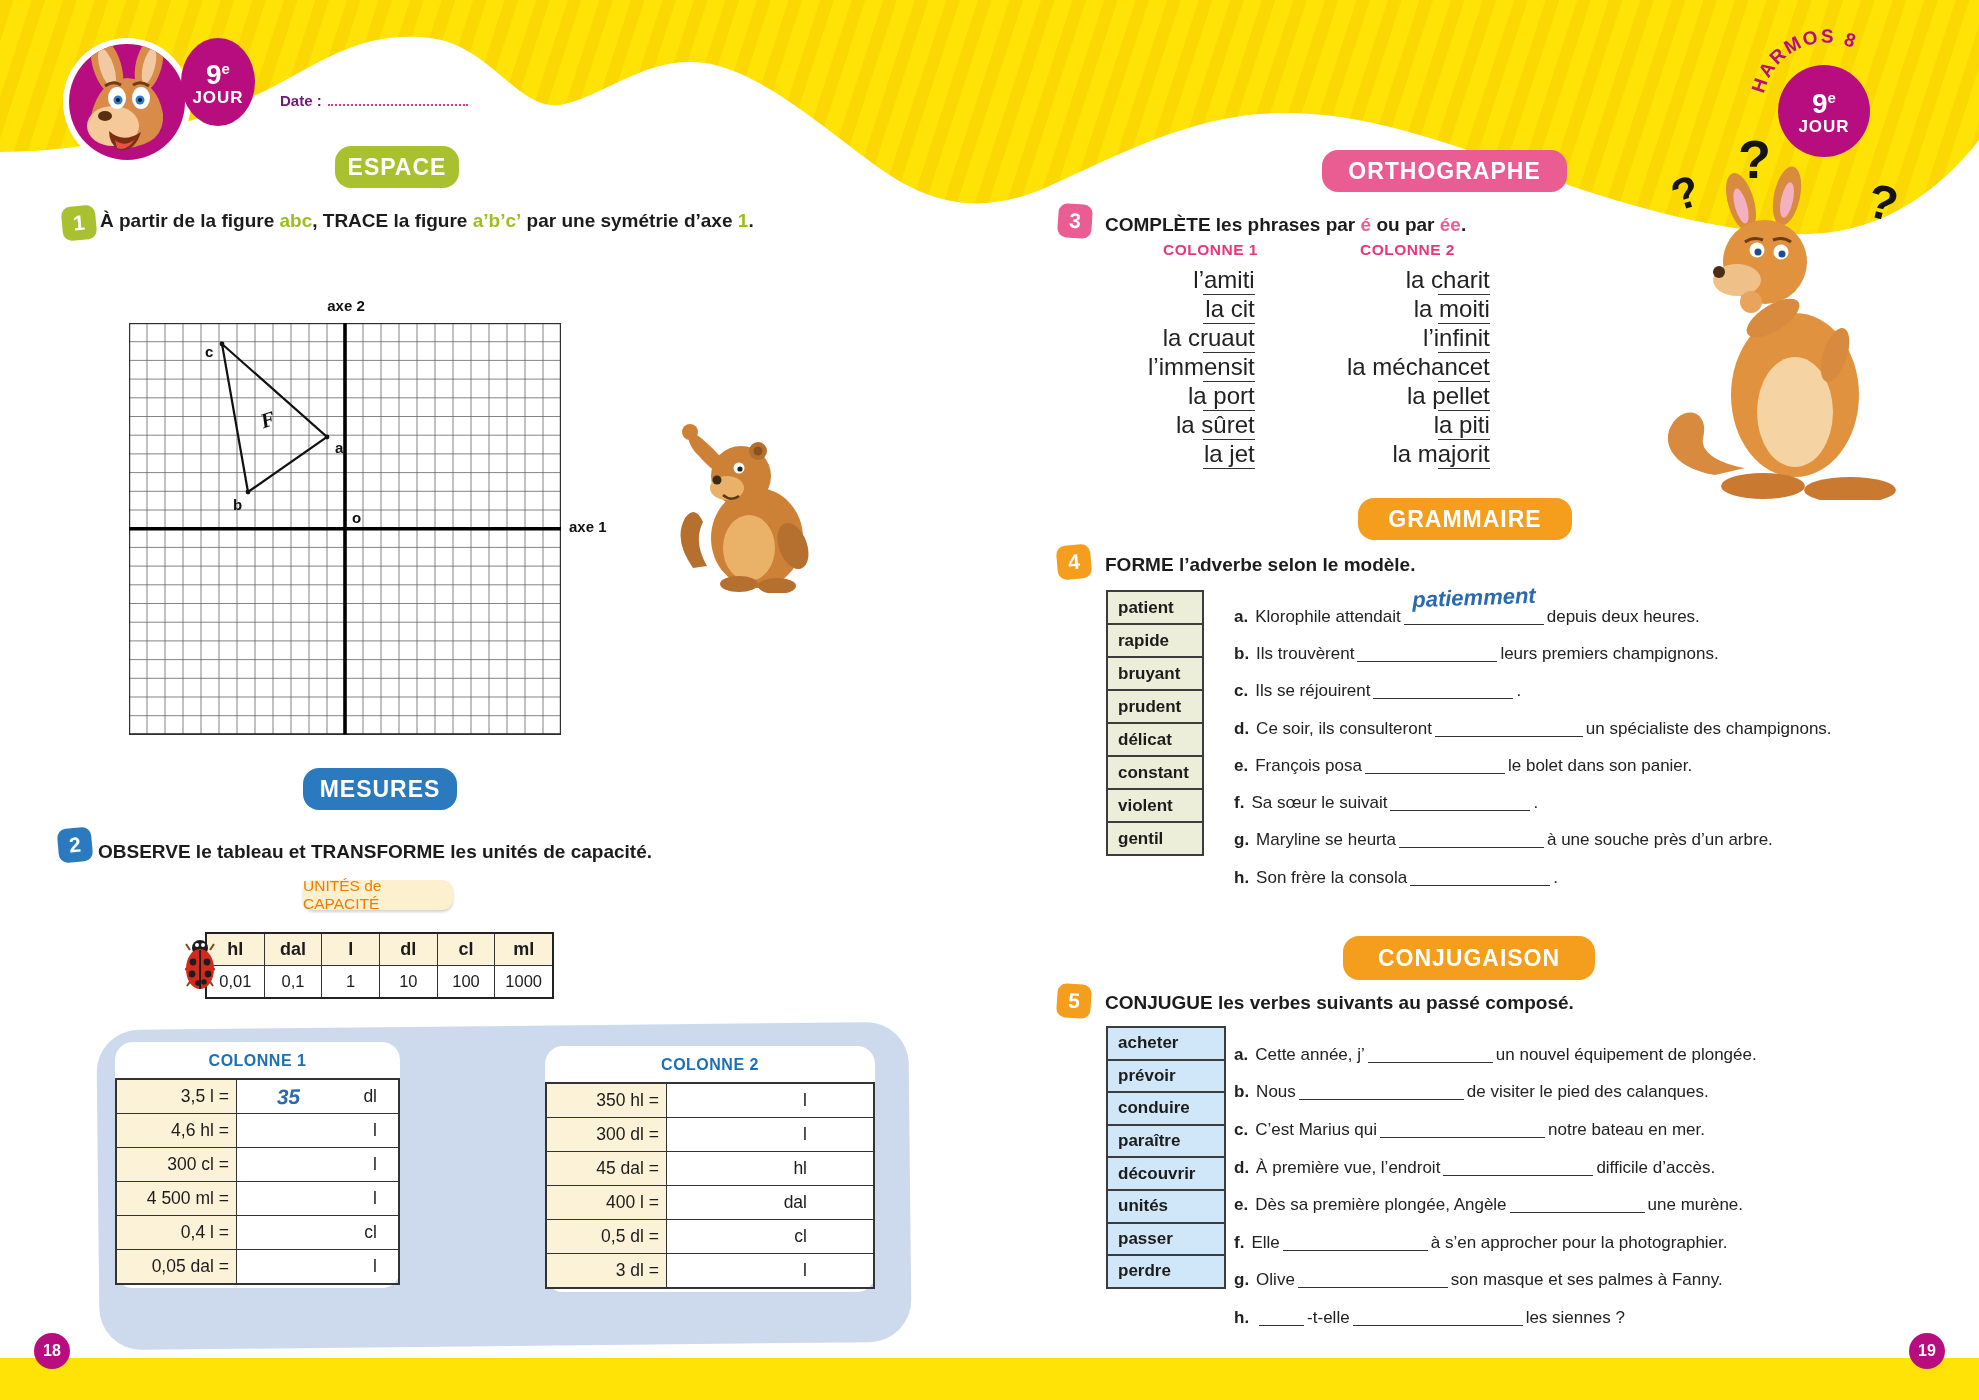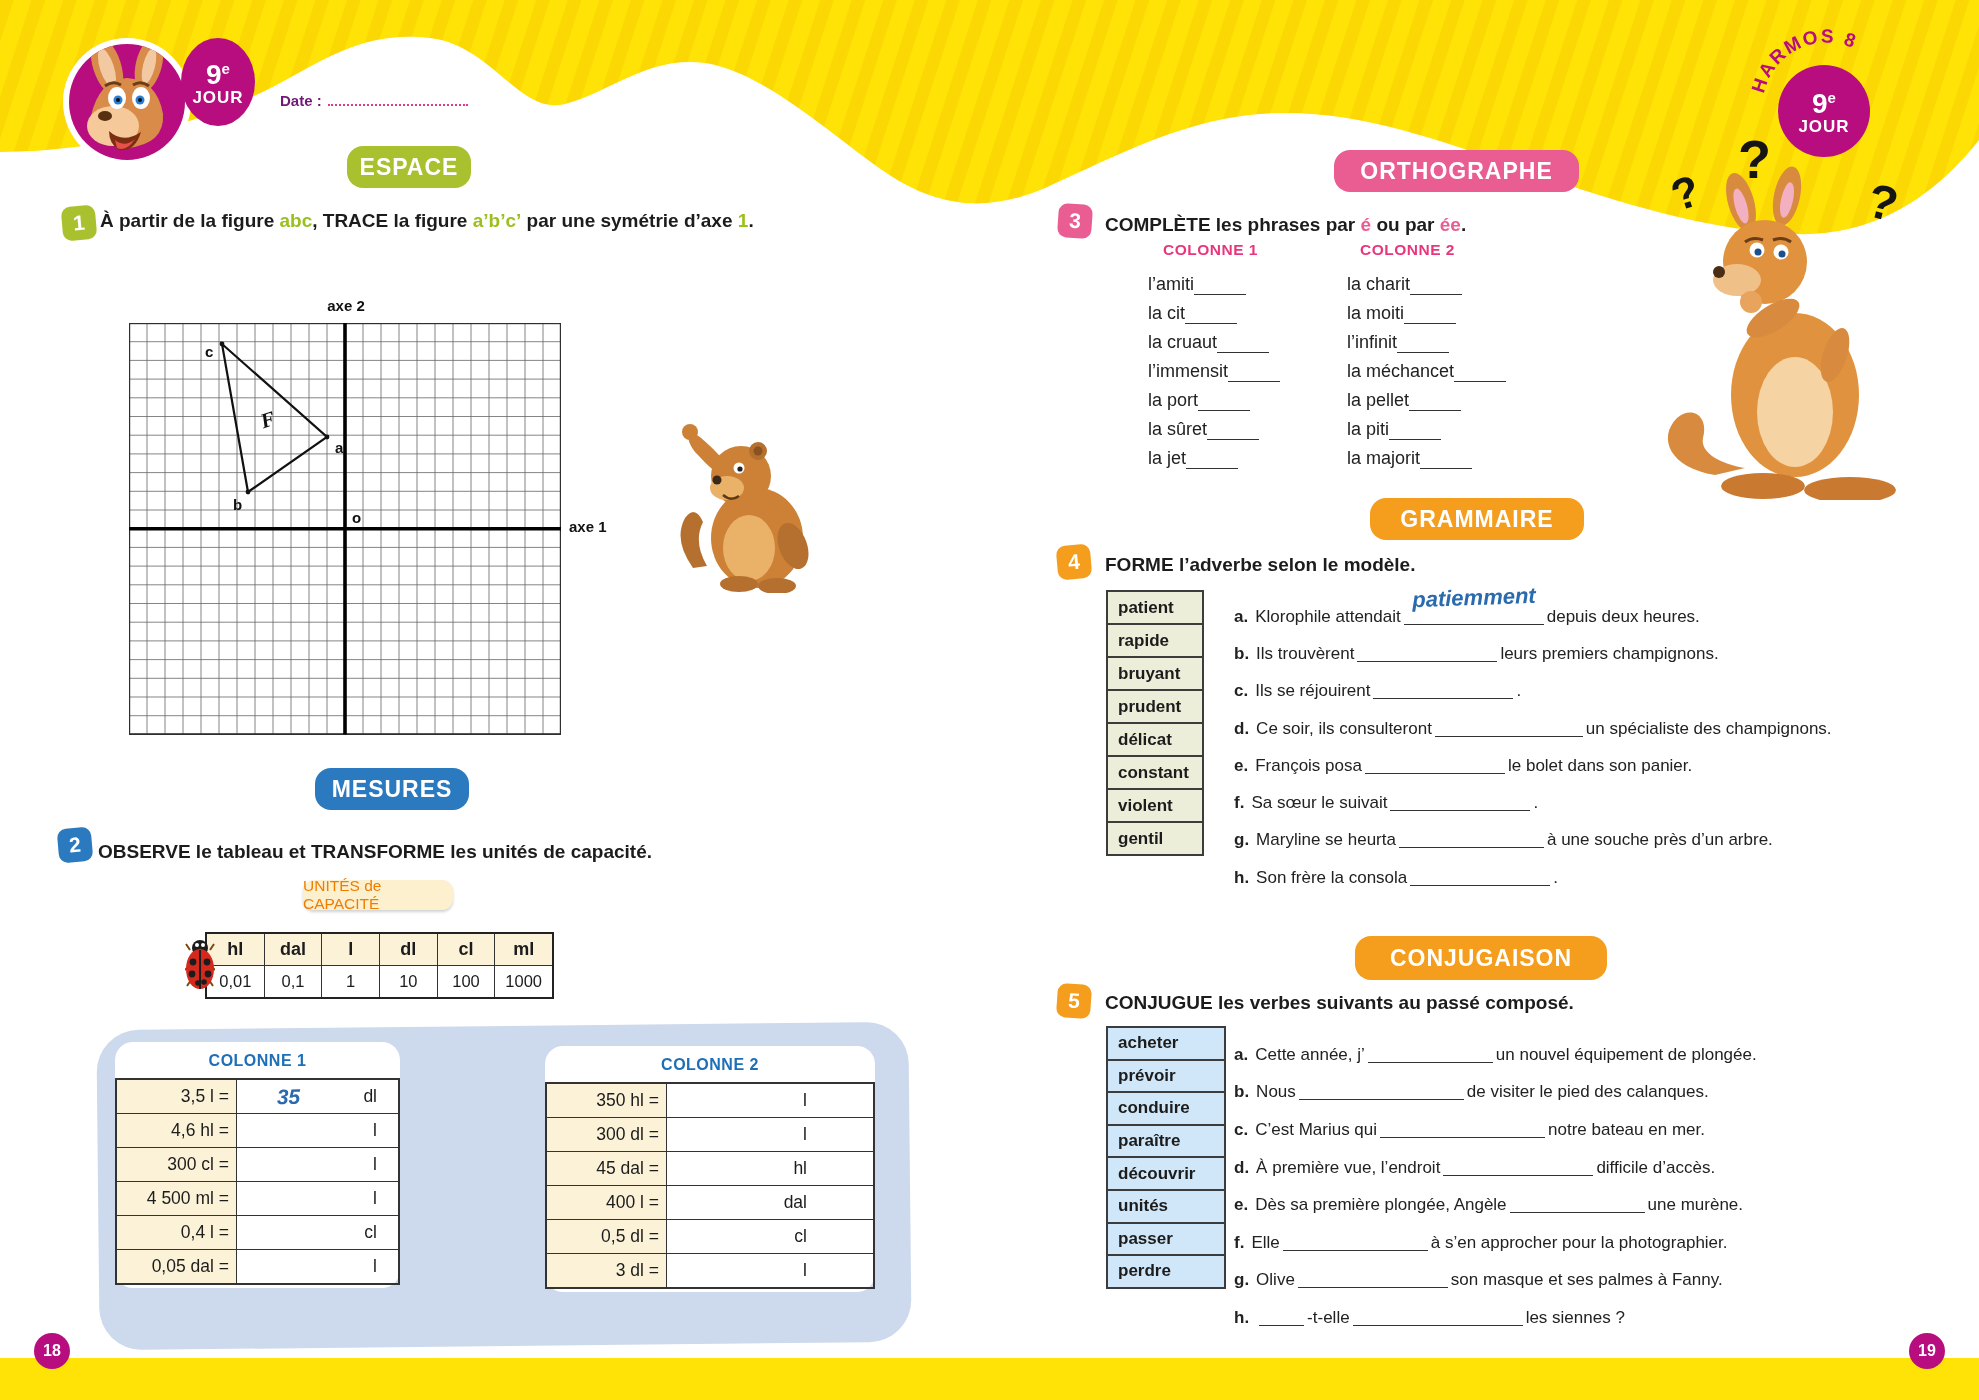--- a/index.html
+++ b/index.html
@@ -4,21 +4,21 @@
 <style>
   html,body{margin:0;padding:0;background:#ffffff;}
   .canvas{position:relative;width:1979px;height:1400px;background:#ffffff;overflow:hidden;
           font-family:"Liberation Sans",sans-serif;color:#1c1c1c;}
   .abs{position:absolute;}
   
   #topband{position:absolute;left:0;top:0;width:1979px;height:260px;}
   #bottombar{position:absolute;left:0;top:1358px;width:1979px;height:42px;background:#ffe206;}
   
   .pill{position:absolute;border-radius:16px;display:flex;align-items:center;justify-content:center;
-        color:#fff;font-weight:900;font-size:23px;letter-spacing:1px;margin-left:12px;}
+        color:#fff;font-weight:900;font-size:23px;letter-spacing:1px;}
   #btn-espace{left:335px;top:146px;width:124px;height:42px;background:#a9c12f;}
   #btn-mesures{left:303px;top:768px;width:154px;height:42px;background:#2b7abf;}
   #btn-ortho{left:1322px;top:150px;width:245px;height:42px;background:#ea5d92;}
   #btn-gram{left:1358px;top:498px;width:214px;height:42px;background:#f59d1d;}
   #btn-conj{left:1343px;top:936px;width:252px;height:44px;background:#f59d1d;}
   
   .numbadge{position:absolute;width:34px;height:34px;border-radius:9px;color:#fff;font-weight:900;
             font-size:21px;display:flex;align-items:center;justify-content:center;transform:rotate(-5deg);}
   #num1{left:62px;top:206px;background:#a9c12f;}
   #num2{left:58px;top:828px;background:#2b7abf;}
@@ -67,21 +67,21 @@
          padding-right:9px;font-size:17.5px;position:relative;}
   .acell .hand{position:absolute;left:0;right:46px;text-align:center;color:#2a6aad;font-size:21px;
                font-style:italic;font-weight:700;transform:rotate(-1deg);}
   
   .pinkhead{position:absolute;font-weight:900;font-size:15.5px;color:#e8367d;letter-spacing:.5px;}
   #oc1head{left:1163px;top:241px;}
   #oc2head{left:1360px;top:241px;}
   .wordcol{position:absolute;display:flex;flex-direction:column;}
   #ocol1{left:1148px;top:266px;}
   #ocol2{left:1347px;top:266px;text-align:center;}
-  .wordrow{height:29px;display:flex;align-items:flex-end;font-size:18px;color:#222;}
+  .wordrow{height:29px;display:flex;align-items:flex-end;font-size:24px;color:#222;flex-direction:column;}
   .wblank{display:inline-block;width:52px;border-bottom:1.7px solid #333;height:14px;}
   
   .celllist{position:absolute;display:flex;flex-direction:column;}
   #adjlist{left:1106px;top:592px;}
   #verblist{left:1106px;top:1028px;}
   .cell{border:2px solid #3c3c3c;margin-top:-2px;display:flex;align-items:center;padding-left:10px;
         font-weight:700;font-size:17px;}
   #adjlist .cell{width:84px;height:31px;background:#eceed9;}
   #verblist .cell{width:106px;height:30.6px;background:#cfe7f8;}
   

